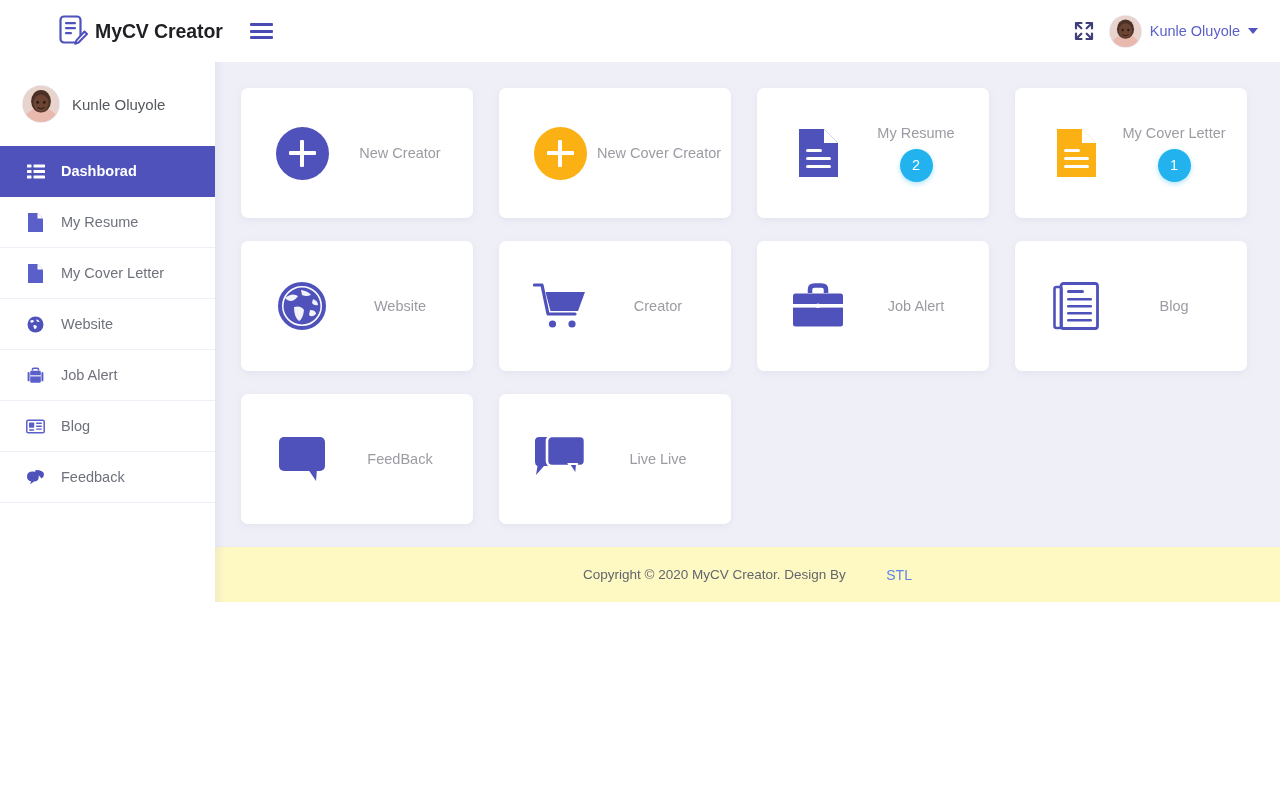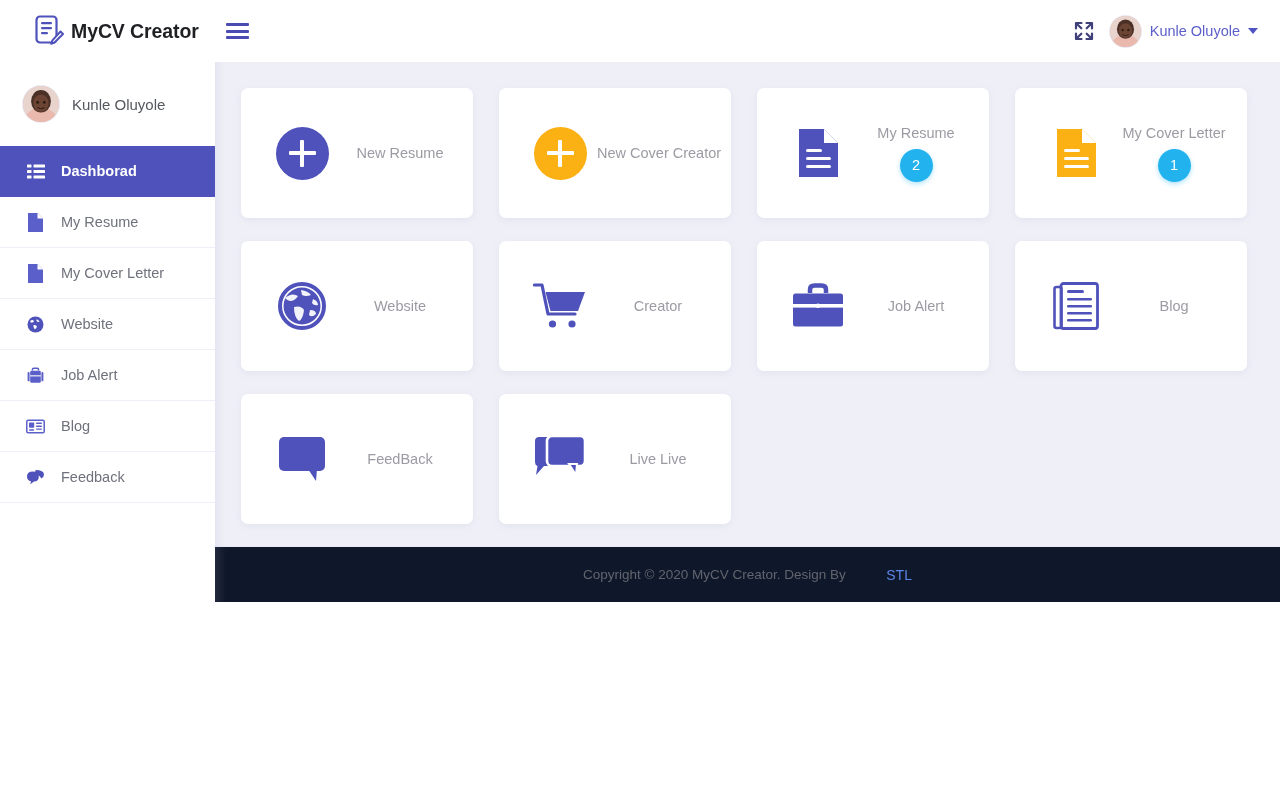--- a/index.html
+++ b/index.html
@@ -32,20 +32,21 @@
     z-index: 40;
   }
 
   .brand {
     width: 215px;
     height: 62px;
     display: flex;
     align-items: center;
     padding-left: 34px;
     gap: 7px;
+    margin-left: 24px;
   }
 
   .brand-logo { width: 30px; height: 32px; display: block; flex: none; }
 
   .brand-name {
     font-size: 19.5px;
     font-weight: 700;
     color: #1f2023;
     letter-spacing: -0.1px;
     white-space: nowrap;
@@ -275,21 +276,21 @@
     justify-content: center;
     box-shadow: 0 2px 5px rgba(34,179,239,0.35);
   }
 
   
   .footer {
     position: absolute;
     top: 546px; left: 215px;
     width: 1065px;
     height: 56px;
-    background: #0f172a;
+    background: #fef9c3;
     border-top: 1px solid #eceaf5;
     display: flex;
     align-items: center;
     justify-content: center;
   }
 
   .footer-text {
     font-size: 13.5px;
     color: #62656d;
   }
@@ -467,21 +468,21 @@
   </nav>
 
   <main class="content">
     <div class="cards">
 
       <div class="card">
         <div class="card-icon">
           <div class="circle-icon purple"></div>
         </div>
         <div class="card-body">
-          <span class="card-label">New Resume</span>
+          <span class="card-label">New Creator</span>
         </div>
       </div>
 
       <div class="card">
         <div class="card-icon">
           <div class="circle-icon orange"></div>
         </div>
         <div class="card-body">
           <span class="card-label">New Cover Creator</span>
         </div>

